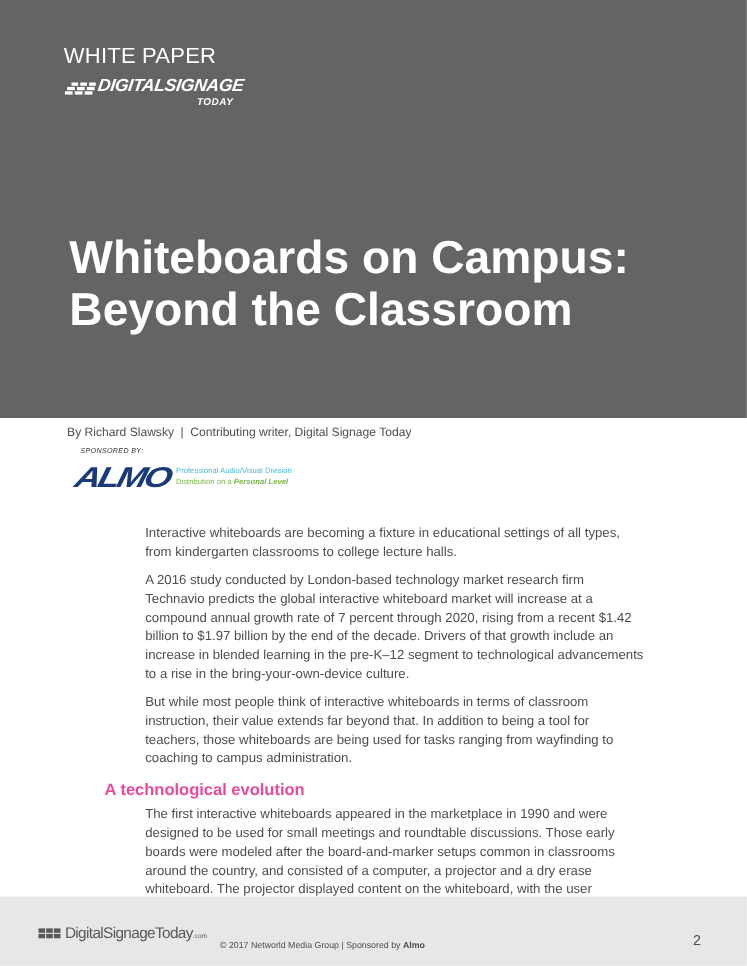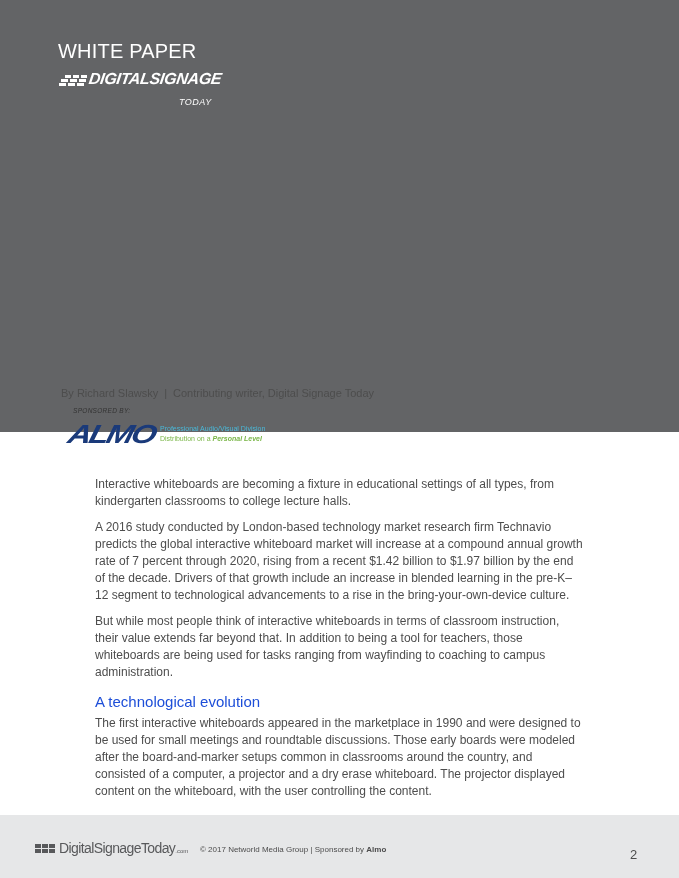--- a/index.html
+++ b/index.html
@@ -1,20 +1,20 @@
 <!DOCTYPE html>
 <html><head>
   <meta charset="utf-8">
   <style>
     * { margin: 0; padding: 0; box-sizing: border-box; }
     html, body { width: 679px; height: 878px; background: #ffffff; overflow: hidden; }
     body { font-family: "Liberation Sans", sans-serif; position: relative; }
 
     .hero {
-      position: absolute; left: 0; top: 0; width: 679px; height: 432px;
+      position: absolute; left: 0; top: 0; width: 679px; height: 380px;
       background: #636466;
       padding-left: 34px;
     }
     .hero .kicker {
       position: absolute; left: 58px; top: 40px;
       color: #ffffff; font-size: 20px; font-weight: normal; letter-spacing: 0.2px;
     }
     .brand-logo {
       position: absolute; left: 57px; top: 70px; width: 160px; height: 30px;
     }
@@ -23,22 +23,22 @@
     }
     .brand-logo .grid i {
       position: absolute; background: #fff; height: 3px;
     }
     .brand-logo .wm {
       position: absolute; left: 32px; top: 0px; color: #fff;
       font-weight: bold; font-style: italic; font-size: 16px; letter-spacing: -0.3px;
       transform: skewX(-8deg); white-space: nowrap;
     }
     .brand-logo .today {
-      position: absolute; left: 122px; top: 27px; color: #fff;
-      font-weight: normal; font-style: italic; font-size: 9px; letter-spacing: 0.5px;
+      position: absolute; left: 122px; top: 17px; color: #fff;
+      font-weight: bold; font-style: italic; font-size: 9px; letter-spacing: 0.5px;
     }
     .hero .title {
       position: absolute; left: 63px; top: 210px; width: 580px;
       color: #ffffff; font-weight: bold; font-size: 42px; line-height: 47px;
     }
     .hero .subtitle {
       position: absolute; left: 68px; top: 314px; width: 470px;
       color: #ffffff; font-weight: bold; font-size: 13px; line-height: 17px;
     }
 
@@ -67,42 +67,42 @@
     .almo-logo .line2 {
       position: absolute; left: 88px; top: 14px; color: #7ab648;
       font-size: 7px; white-space: nowrap;
     }
     .almo-logo .line2 b { font-style: italic; }
 
     .body-text {
       position: absolute; left: 95px; top: 476px; width: 490px;
       color: #4d4d4d; font-size: 12px; line-height: 17px;
     }
-    .body-text p { margin-bottom: 9px; }
+    .body-text p { margin-bottom: 9px; margin-left: 37px; }
     .body-text h2 {
-      color: #1d4ed8; font-size: 15px; font-weight: normal; margin-top: 12px; margin-bottom: 4px;
+      color: #ec4899; font-size: 15px; font-weight: bold; margin-top: 12px; margin-bottom: 4px;
       line-height: 18px;
     }
 
     .footer {
       position: absolute; left: 0; top: 815px; width: 679px; height: 63px;
       background: #e6e7e8;
     }
     .footer .f-logo {
       position: absolute; left: 35px; top: 27px; height: 16px; width: 155px;
     }
     .footer .f-logo .blocks { position: absolute; left: 0; top: 2px; width: 22px; height: 10px; }
     .footer .f-logo .blocks i { position: absolute; background: #58595b; width: 6px; height: 4px; }
     .footer .f-logo .name {
       position: absolute; left: 24px; top: -2px; color: #58595b; font-size: 14px;
       letter-spacing: -0.6px; white-space: nowrap;
     }
     .footer .f-logo .name small { font-size: 6px; letter-spacing: 0; }
     .footer .copy {
-      position: absolute; left: 200px; top: 30px; color: #4d4d4d; font-size: 8px; white-space: nowrap; text-align: center;
+      position: absolute; left: 200px; top: 40px; color: #4d4d4d; font-size: 8px; white-space: nowrap; text-align: center;
     }
     .footer .copy b { font-weight: bold; }
     .footer .page-num {
       position: absolute; left: 630px; top: 32px; color: #4d4d4d; font-size: 13px;
     }
   </style>
 </head>
 <body>
 
 <div class="hero">
@@ -117,20 +117,24 @@
         <i style="left:11px;top:4px;width:7px"></i>
         <i style="left:20px;top:4px;width:7px"></i>
       <i style="left:0;top:8px;width:7px"></i>
         <i style="left:9px;top:8px;width:7px"></i>
         <i style="left:18px;top:8px;width:7px"></i>
     </div>
     <span class="wm">DIGITALSIGNAGE</span>
     <span class="today">TODAY</span>
   </div>
 
+  <h1 class="title">
+    <span>Whiteboards on Campus:</span><br>
+    <span>Beyond the Classroom</span>
+  </h1>
 </div>
 
 <div class="byline">
   <span>By Richard Slawsky</span><span class="sep">|</span><span>Contributing writer, Digital Signage Today</span>
 </div>
 
 <div class="sponsored-label">SPONSORED BY:</div>
 
 <div class="almo-logo">
   <span class="mark">ALMO</span>

